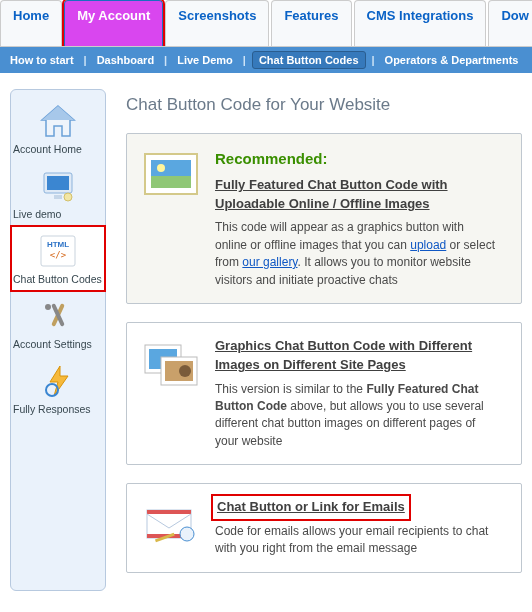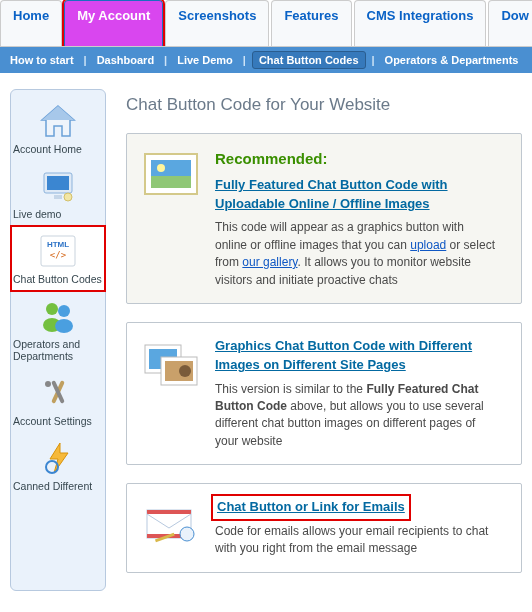--- a/index.html
+++ b/index.html
@@ -28,21 +28,21 @@
   
   
   .main { flex: 1; }
   .page-title { font-size: 17px; color: #6b7a8a; margin: 6px 0 18px; font-weight: normal; }
   
   .card { border: 1px solid #bfc7cf; border-radius: 2px; padding: 14px 22px 14px 12px; margin-bottom: 18px; display: flex; }
   .card.rec { background: #f6f6f2; }
   .card .thumb { width: 64px; flex-shrink: 0; margin-right: 12px; display: flex; align-items: flex-start; justify-content: center; padding-top: 4px; }
   .card .body { flex: 1; font-size: 12px; line-height: 1.45; color: #4a4a4a; }
   .rec-label { color: #3a8f00; font-weight: bold; font-size: 15px; margin-bottom: 6px; }
-  .link-title { color: #0369a1; text-decoration: underline; font-weight: bold; font-size: 13px; display: inline-block; margin-bottom: 6px; cursor: pointer; }
+  .link-title { color: #404040; text-decoration: underline; font-weight: bold; font-size: 13px; display: inline-block; margin-bottom: 6px; cursor: pointer; }
   .inline-link { color: #1058c4; text-decoration: underline; cursor: pointer; }
   .link-title.red { outline: 2px solid #e00000; outline-offset: 2px; padding: 0 2px; }
   
   
   .home-ico svg, .ico svg { display: block; }
 </style>
 </head>
 <body>
 
 <div class="topnav">
@@ -95,46 +95,35 @@
             <rect x="4" y="4" width="34" height="30" rx="2" fill="#fff" stroke="#c9d3dd"></rect>
             <text x="21" y="15" font-size="8" font-family="Arial" font-weight="bold" fill="#2f74c7" text-anchor="middle">HTML</text>
             <text x="21" y="26" font-size="9" font-family="monospace" fill="#d66b1f" text-anchor="middle">&lt;/&gt;</text>
           </svg>
       </div>
       <div>Chat Button Codes</div>
     </div>
     <div class="s-item">
       <div class="ico">
         <svg width="40" height="34" viewBox="0 0 40 34">
-            <circle cx="14" cy="10" r="6" fill="#74c040"></circle>
-            <circle cx="26" cy="12" r="6" fill="#4a9fe0"></circle>
-            <ellipse cx="14" cy="26" rx="9" ry="7" fill="#74c040"></ellipse>
-            <ellipse cx="26" cy="27" rx="9" ry="7" fill="#4a9fe0"></ellipse>
-          </svg>
-      </div>
-      <div>Operators and Departments</div>
-    </div>
-    <div class="s-item">
-      <div class="ico">
-        <svg width="40" height="34" viewBox="0 0 40 34">
             <rect x="18" y="4" width="4" height="24" rx="2" fill="#c0a060" transform="rotate(25 20 16)"></rect>
             <rect x="18" y="4" width="4" height="24" rx="2" fill="#888" transform="rotate(-25 20 16)"></rect>
             <circle cx="10" cy="8" r="3" fill="#888"></circle>
           </svg>
       </div>
       <div>Account Settings</div>
     </div>
     <div class="s-item">
       <div class="ico">
         <svg width="40" height="34" viewBox="0 0 40 34">
             <polygon points="22,2 12,18 20,18 16,32 30,12 22,12" fill="#f6b93b" stroke="#d8930a"></polygon>
             <circle cx="14" cy="26" r="6" fill="none" stroke="#3b86d1" stroke-width="2"></circle>
           </svg>
       </div>
-      <div>Canned Different</div>
+      <div>Fully Responses</div>
     </div>
   </div>
 
   <div class="main">
     <h1 class="page-title">Chat Button Code for Your Website</h1>
 
     <div class="card rec">
       <div class="thumb">
         <svg width="56" height="44" viewBox="0 0 56 44">
             <rect x="2" y="2" width="52" height="40" fill="#fff" stroke="#d4c98a" stroke-width="2"></rect>

